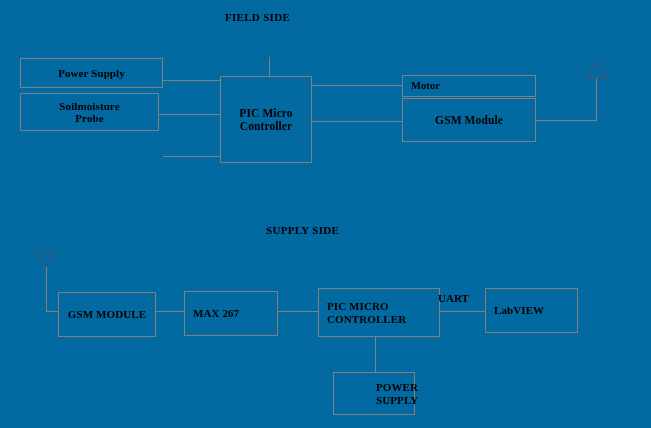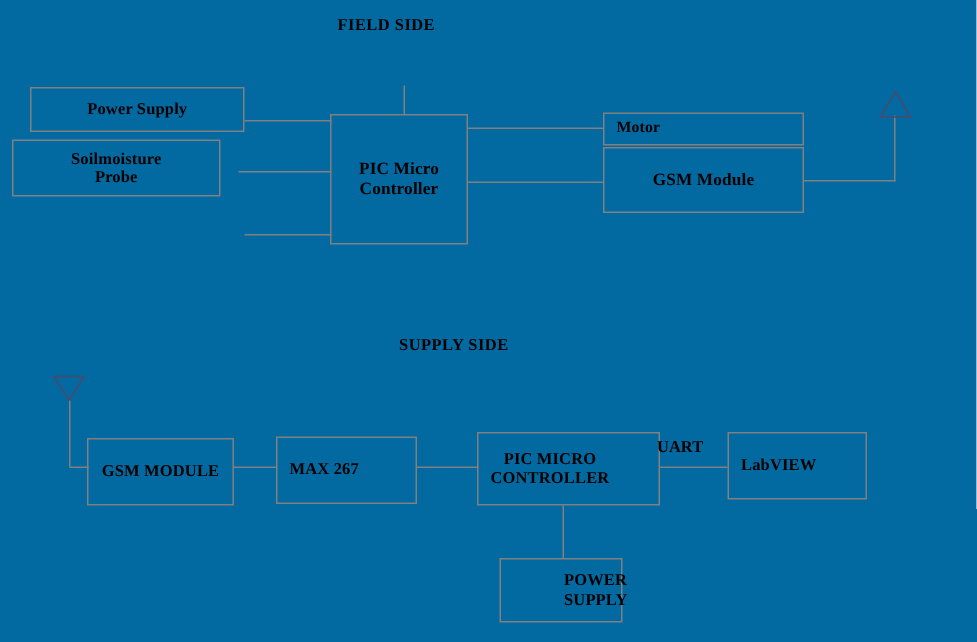--- a/index.html
+++ b/index.html
@@ -54,40 +54,40 @@
     background: #808080;
   }
   .wire-h { height: 1px; }
   .wire-v { width: 1px; }
   svg.antenna {
     position: absolute;
     overflow: visible;
   }
   
   .lbl-center { width: 100%; text-align: center; }
-  .lbl-left   { padding-left: 8px; text-align: center; font-family: Liberation Serif, serif; }
+  .lbl-left   { padding-left: 8px; text-align: left; font-family: Liberation Serif, serif; }
   .align-top  { align-items: flex-start; }
 </style>
 </head>
 <body>
 
 <div id="canvas">
 
   <div class="title" style="left:225px; top:11px;">FIELD SIDE</div>
 
 
   <div class="wire wire-v" style="left:269px; top:57px; height:19px;"></div>
 
   <div class="box" style="left:20px; top:58px; width:143px; height:30px;">
     <span class="box-label lbl-center" style="font-size:11px;">Power Supply</span>
   </div>
 
   <div class="wire wire-h" style="left:163px; top:80px; width:58px;"></div>
 
-  <div class="box" style="left:8px; top:93px; width:139px; height:38px;">
+  <div class="box" style="left:20px; top:93px; width:139px; height:38px;">
     <span class="box-label lbl-center" style="font-size:11px;">Soilmoisture
 Probe</span>
   </div>
 
   <div class="wire wire-h" style="left:159px; top:114px; width:62px;"></div>
 
 
   <div class="wire wire-h" style="left:163px; top:156px; width:58px;"></div>
 
   <div class="box" style="left:220px; top:76px; width:92px; height:87px;">

